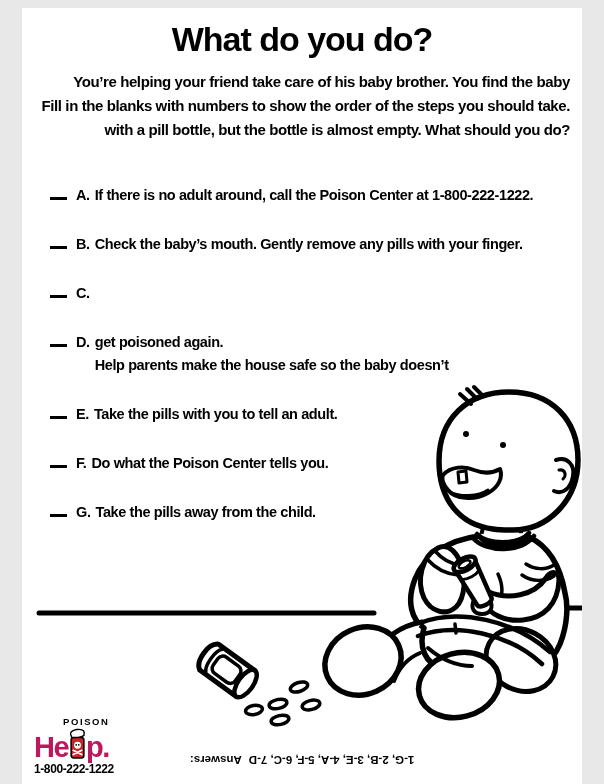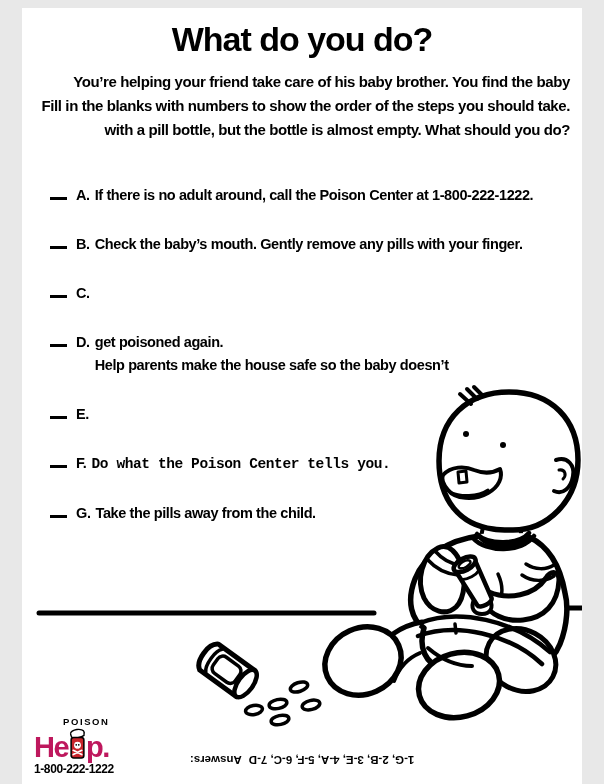--- a/index.html
+++ b/index.html
@@ -76,25 +76,26 @@
       <span class="blank"></span>
       <span class="letter">D.</span>
       <span class="step-lines">
         <div>get poisoned again.</div>
         <div>Help parents make the house safe so the baby doesn’t</div>
       </span>
     </div>
     <div class="step">
       <span class="blank"></span>
       <span class="letter">E.</span>
+      <span class="step-lines" style="white-space:nowrap;">Take the pills with you to tell an adult.</span>
     </div>
     <div class="step">
       <span class="blank"></span>
       <span class="letter">F.</span>
-      <span class="step-lines" style="white-space:nowrap;font-family:Liberation Mono, monospace;">Do what the Poison Center tells you.</span>
+      <span class="step-lines" style="white-space:nowrap;">Do what the Poison Center tells you.</span>
     </div>
     <div class="step">
       <span class="blank"></span>
       <span class="letter">G.</span>
       <span class="step-lines" style="white-space:nowrap;">Take the pills away from the child.</span>
     </div>
   </div>
 
   <svg class="art" viewBox="0 0 604 784" aria-hidden="true">
     <g stroke="#000" fill="none" stroke-linecap="round" stroke-linejoin="round">

